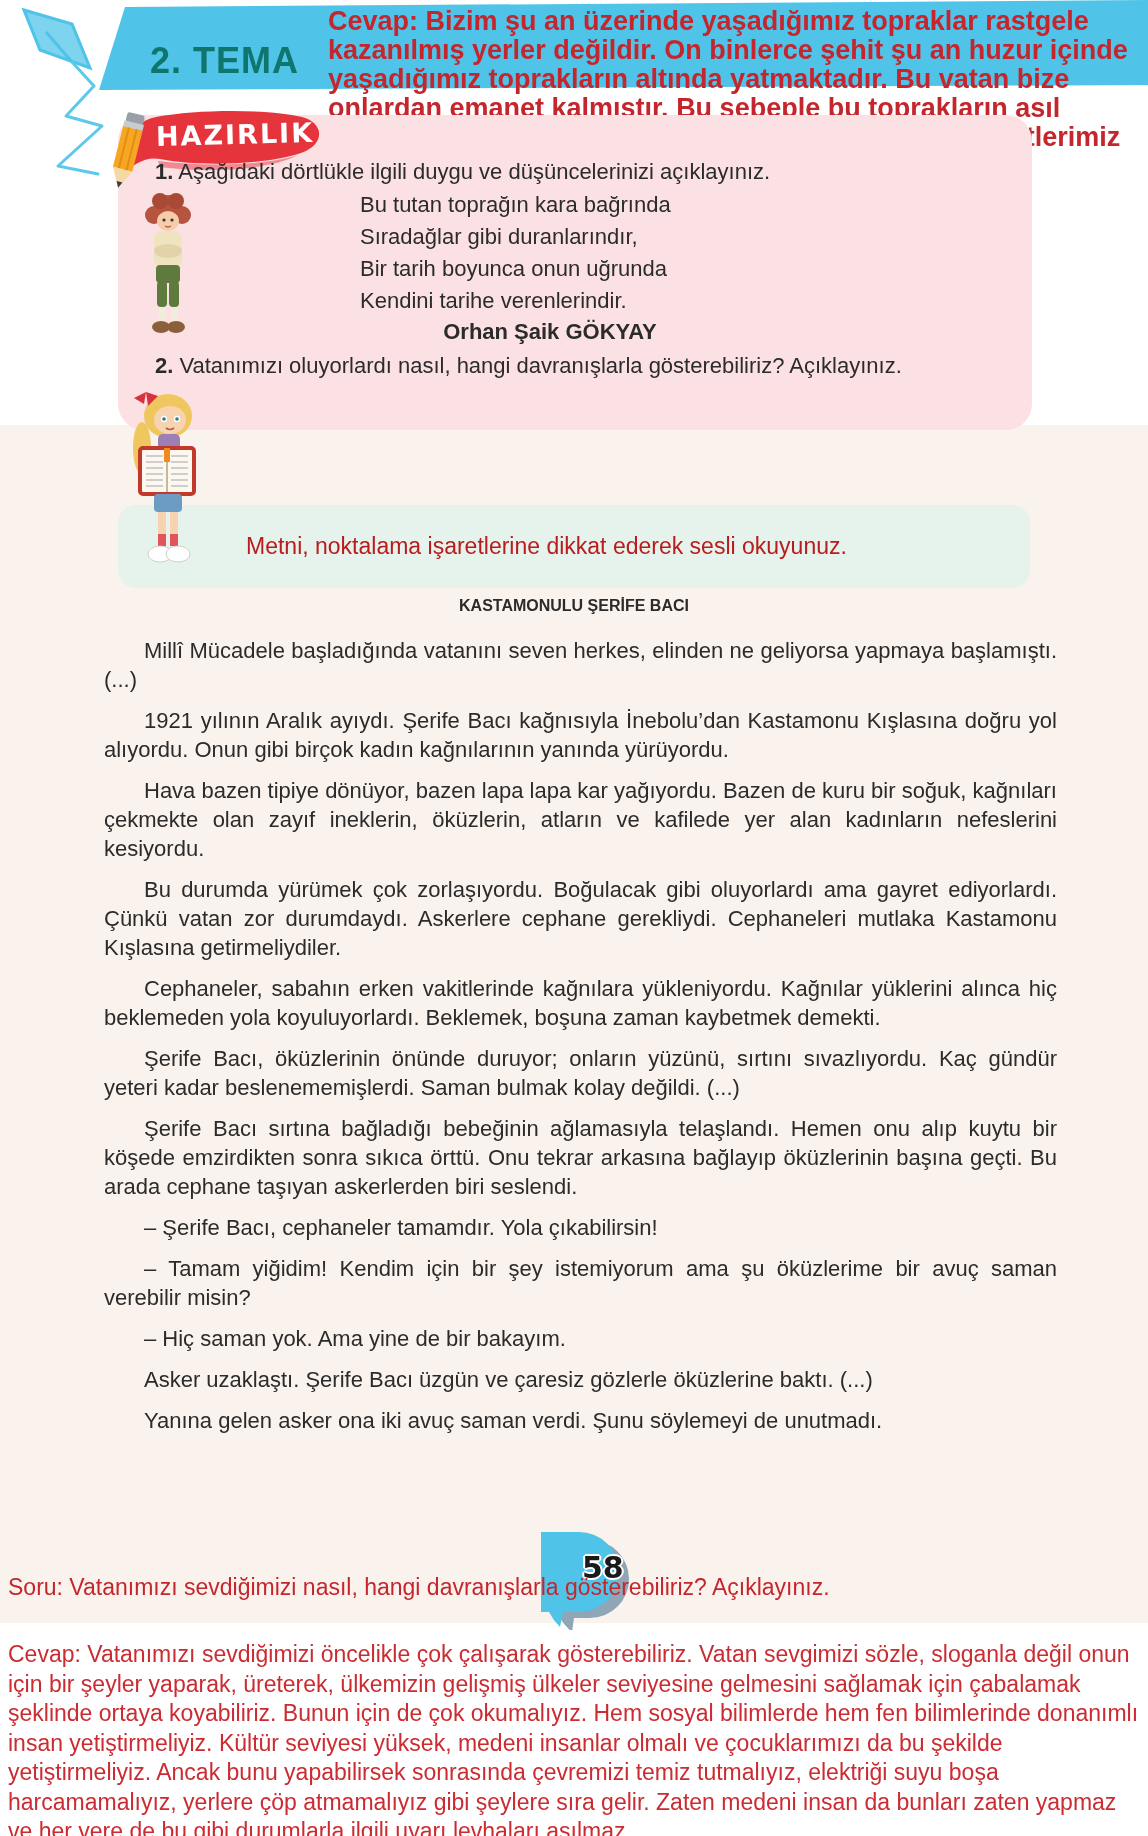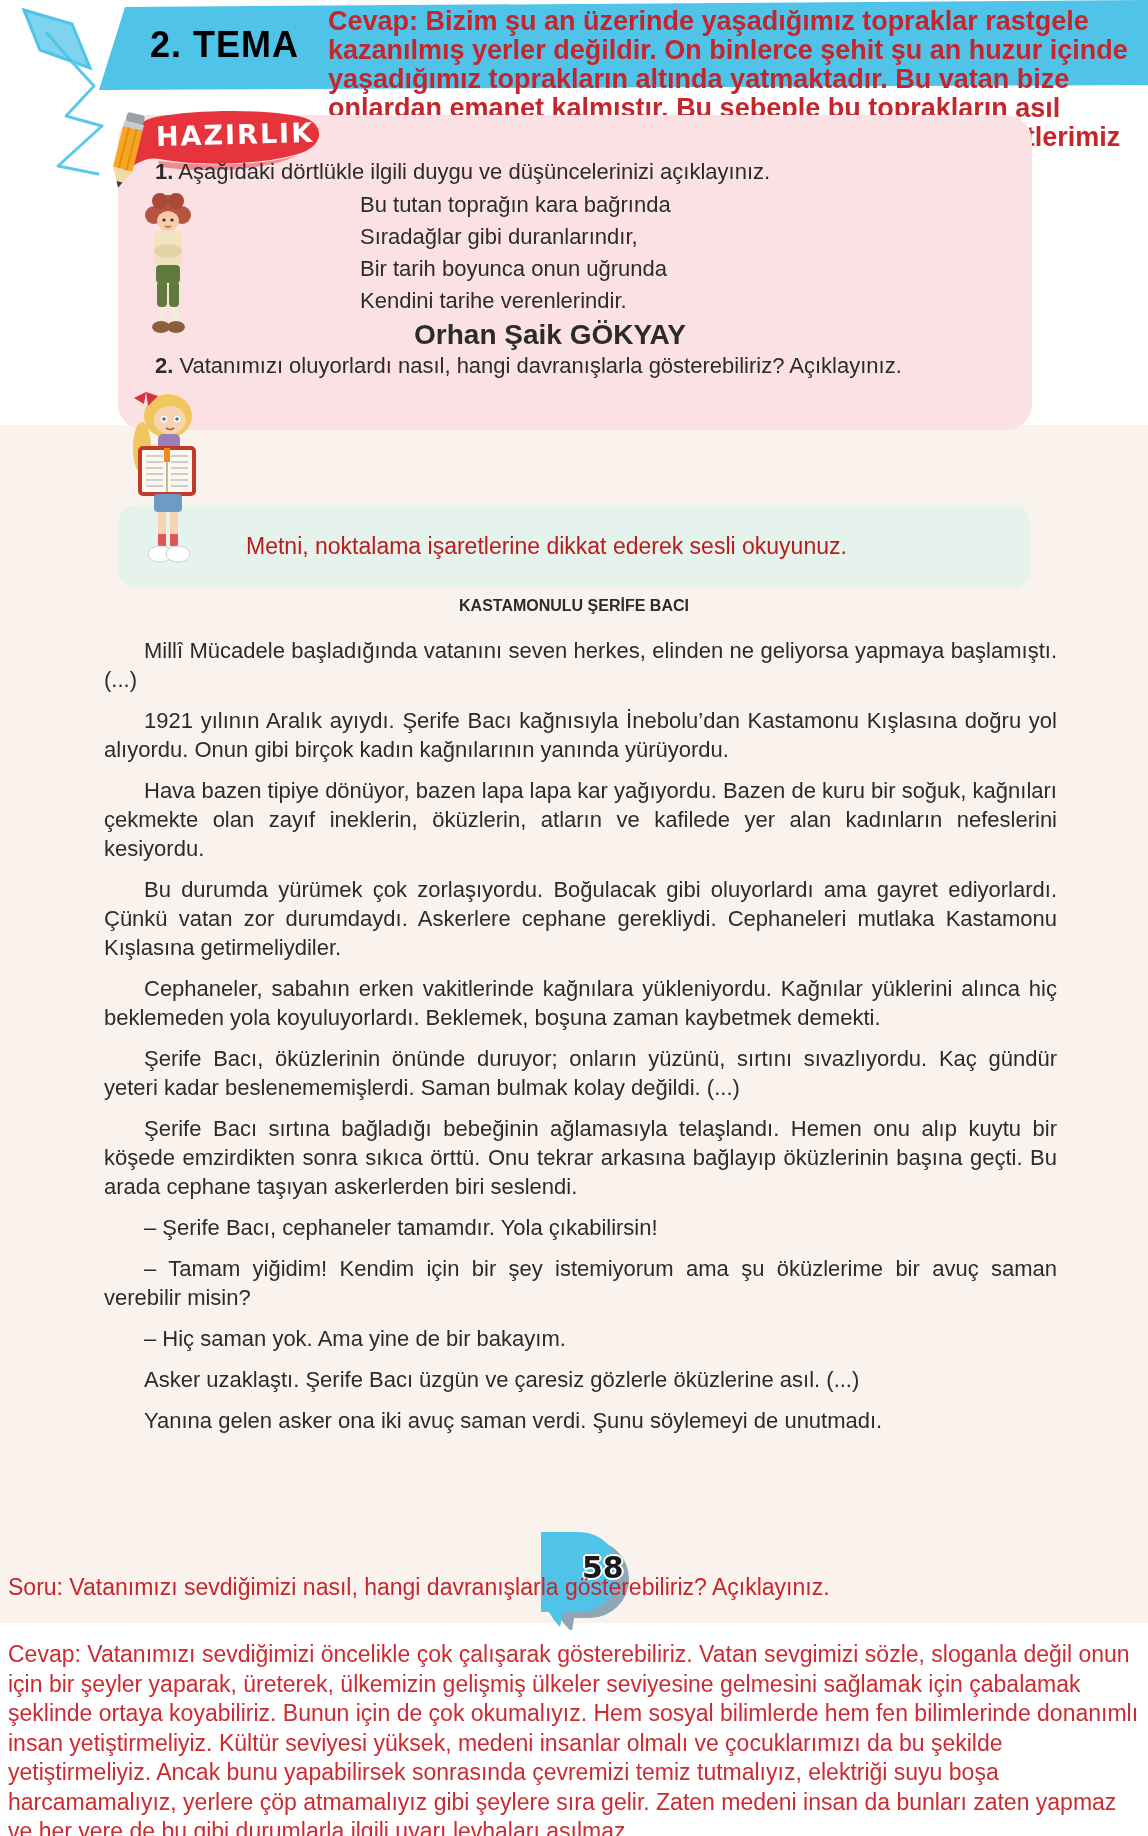--- a/index.html
+++ b/index.html
@@ -10,21 +10,21 @@
   }
   .cream-band { position:absolute; left:0; top:425px; width:1148px; height:1198px; background:#faf2ec; }
   .white-bottom { position:absolute; left:0; top:1623px; width:1148px; height:213px; background:#ffffff; }
 
   
   .blue-header {
     position:absolute; left:99px; top:0; width:1049px; height:90px; background:#4fc3e8;
     clip-path:polygon(26px 7px, 100% 0, 100% 85px, 0 100%);
   }
   .tema-title {
-    position:absolute; left:150px; top:24px; font-size:36px; font-weight:bold; color:#000000;
+    position:absolute; left:150px; top:40px; font-size:36px; font-weight:bold; color:#0f766e;
     letter-spacing:1px;
   }
   .pen-illus { position:absolute; left:6px; top:4px; }
 
   .overlay-red-top {
     position:absolute; left:328px; top:7px; width:818px;
     font-size:27px; line-height:29px; color:#c5262d; font-weight:700;
   }
 
   
@@ -36,21 +36,21 @@
   .hazirlik-label {
     position:absolute; left:58px; top:16px; font-size:27px; font-weight:bold; color:#ffffff;
     letter-spacing:2px; transform:rotate(-1.5deg); font-family:"DejaVu Sans", sans-serif;
   }
   .prep-item { position:absolute; left:37px; font-size:22px; color:#2b2b2b; }
   .prep-item b { font-weight:bold; }
   .item1 { top:44px; }
   .item2 { top:238px; }
   .poem { position:absolute; left:242px; top:74px; width:380px; }
   .poem-line { font-size:22px; line-height:32px; color:#2b2b2b; }
-  .poem-author { margin-top:2px; text-align:center; font-size:28px; font-weight:bold; }
+  .poem-author { margin-top:2px; text-align:center; font-size:22px; font-weight:bold; }
   .boy-illus { position:absolute; left:12px; top:78px; }
 
   
   .teal-box {
     position:absolute; left:118px; top:505px; width:912px; height:83px;
     background:#e6f2ec; border-radius:18px;
   }
   .teal-text { position:absolute; left:128px; top:28px; font-size:23px; color:#b91c1c; }
   .girl-illus { position:absolute; left:120px; top:386px; }
 
@@ -204,21 +204,21 @@
   <p>Millî Mücadele başladığında vatanını seven herkes, elinden ne geliyorsa yapmaya başlamıştı. (...)</p>
   <p>1921 yılının Aralık ayıydı. Şerife Bacı kağnısıyla İnebolu’dan Kastamonu Kışlasına doğru yol alıyordu. Onun gibi birçok kadın kağnılarının yanında yürüyordu.</p>
   <p>Hava bazen tipiye dönüyor, bazen lapa lapa kar yağıyordu. Bazen de kuru bir soğuk, kağnıları çekmekte olan zayıf ineklerin, öküzlerin, atların ve kafilede yer alan kadınların nefeslerini kesiyordu.</p>
   <p>Bu durumda yürümek çok zorlaşıyordu. Boğulacak gibi oluyorlardı ama gayret ediyorlardı. Çünkü vatan zor durumdaydı. Askerlere cephane gerekliydi. Cephaneleri mutlaka Kastamonu Kışlasına getirmeliydiler.</p>
   <p>Cephaneler, sabahın erken vakitlerinde kağnılara yükleniyordu. Kağnılar yüklerini alınca hiç beklemeden yola koyuluyorlardı. Beklemek, boşuna zaman kaybetmek demekti.</p>
   <p>Şerife Bacı, öküzlerinin önünde duruyor; onların yüzünü, sırtını sıvazlıyordu. Kaç gündür yeteri kadar beslenememişlerdi. Saman bulmak kolay değildi. (...)</p>
   <p>Şerife Bacı sırtına bağladığı bebeğinin ağlamasıyla telaşlandı. Hemen onu alıp kuytu bir köşede emzirdikten sonra sıkıca örttü. Onu tekrar arkasına bağlayıp öküzlerinin başına geçti. Bu arada cephane taşıyan askerlerden biri seslendi.</p>
   <p>– Şerife Bacı, cephaneler tamamdır. Yola çıkabilirsin!</p>
   <p>– Tamam yiğidim! Kendim için bir şey istemiyorum ama şu öküzlerime bir avuç saman verebilir misin?</p>
   <p>– Hiç saman yok. Ama yine de bir bakayım.</p>
-  <p>Asker uzaklaştı. Şerife Bacı üzgün ve çaresiz gözlerle öküzlerine asıl. (...)</p>
+  <p>Asker uzaklaştı. Şerife Bacı üzgün ve çaresiz gözlerle öküzlerine baktı. (...)</p>
   <p>Yanına gelen asker ona iki avuç saman verdi. Şunu söylemeyi de unutmadı.</p>
 </div>
 
 <div class="page-bubble">
   <svg width="110" height="106" viewBox="0 0 110 106">
     <path d="M20 12 L56 12 A38 38 0 0 1 56 90 L40 90 L38 104 Q30 97 26 90 L20 90 Z" fill="#8fa6b6" transform="translate(7,4)"></path>
     <path d="M14 8 L52 8 A39 39 0 0 1 52 88 L36 88 L33 103 Q26 96 22 88 L14 88 Z" fill="#4fc3e8"></path>
   </svg>
   <div class="page-num">58</div>
 </div>

